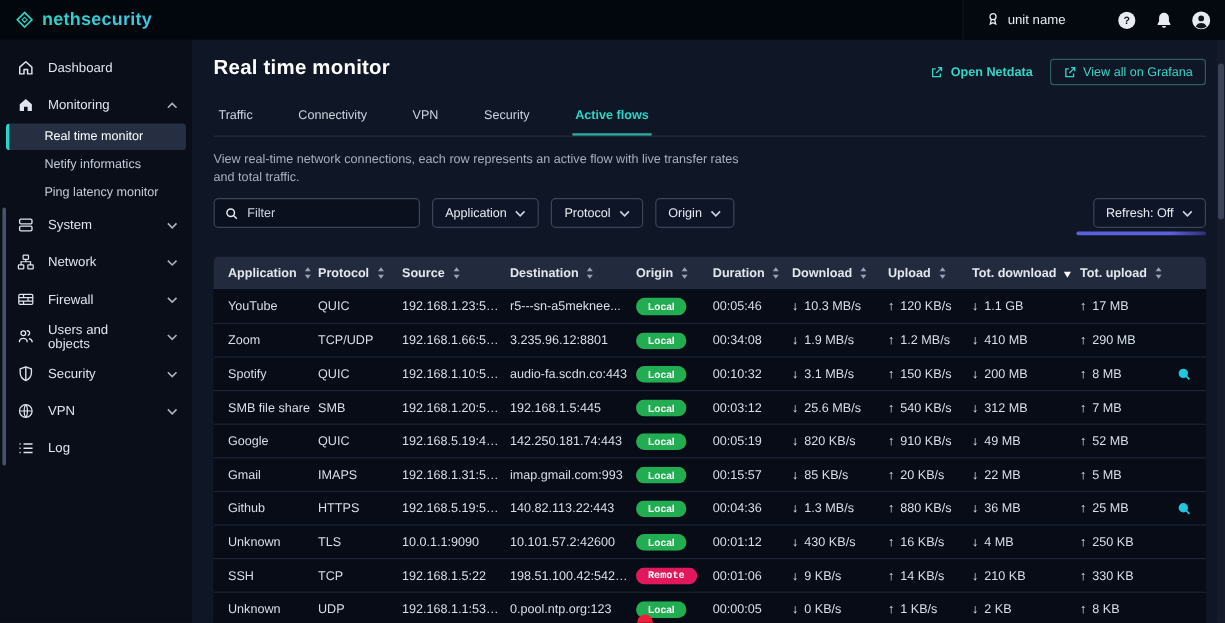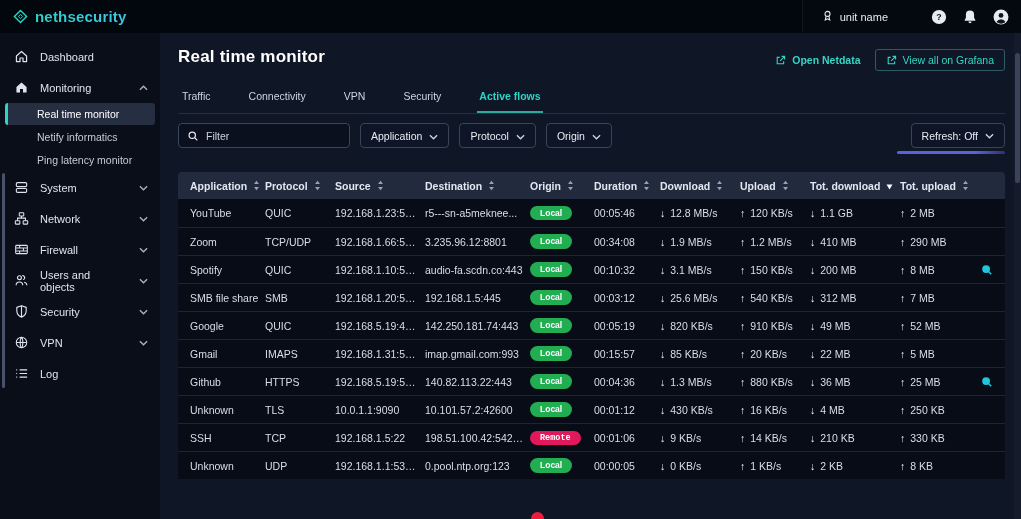--- a/index.html
+++ b/index.html
@@ -286,20 +286,21 @@
     </div>
 
     <div class="tabs" id="tabs">
         <div class="tab">Traffic</div>
         <div class="tab">Connectivity</div>
         <div class="tab">VPN</div>
         <div class="tab">Security</div>
         <div class="tab active">Active flows</div>
       </div>
 
+    <div class="desc">View real-time network connections, each row represents an active flow with live transfer rates and total traffic.</div>
 
     <div class="filter-row">
       <div class="search-box">
         <svg viewBox="0 0 16 16" fill="none" stroke="currentColor" stroke-width="1.6">
             <circle cx="7" cy="7" r="4.2"></circle>
             <path d="M10.2 10.2 13.8 13.8"></path>
           </svg>
         <input type="text" placeholder="Filter" style="">
       </div>
       <div id="filter-dropdowns" style="display:flex;gap:10px;">
@@ -429,33 +430,33 @@
       <div id="tbody">
           <div class="tr">
             <div class="td">YouTube</div>
             <div class="td">QUIC</div>
             <div class="td">192.168.1.23:51888</div>
             <div class="td">r5---sn-a5meknee...</div>
             <div class="td"><span class="badge" style="background: rgb(35, 173, 82);">Local</span></div>
             <div class="td">00:05:46</div>
             <div class="td rate">
               <span class="arrow">↓</span>
-              <span>12.8 MB/s</span>
+              <span>10.3 MB/s</span>
             </div>
             <div class="td rate">
               <span class="arrow">↑</span>
               <span>120 KB/s</span>
             </div>
             <div class="td rate">
               <span class="arrow">↓</span>
               <span>1.1 GB</span>
             </div>
             <div class="td rate">
               <span class="arrow">↑</span>
-              <span>2 MB</span>
+              <span>17 MB</span>
             </div>
             <div class="td icon-cell"></div>
           </div>
           <div class="tr">
             <div class="td">Zoom</div>
             <div class="td">TCP/UDP</div>
             <div class="td">192.168.1.66:54021</div>
             <div class="td">3.235.96.12:8801</div>
             <div class="td"><span class="badge" style="background: rgb(35, 173, 82);">Local</span></div>
             <div class="td">00:34:08</div>

